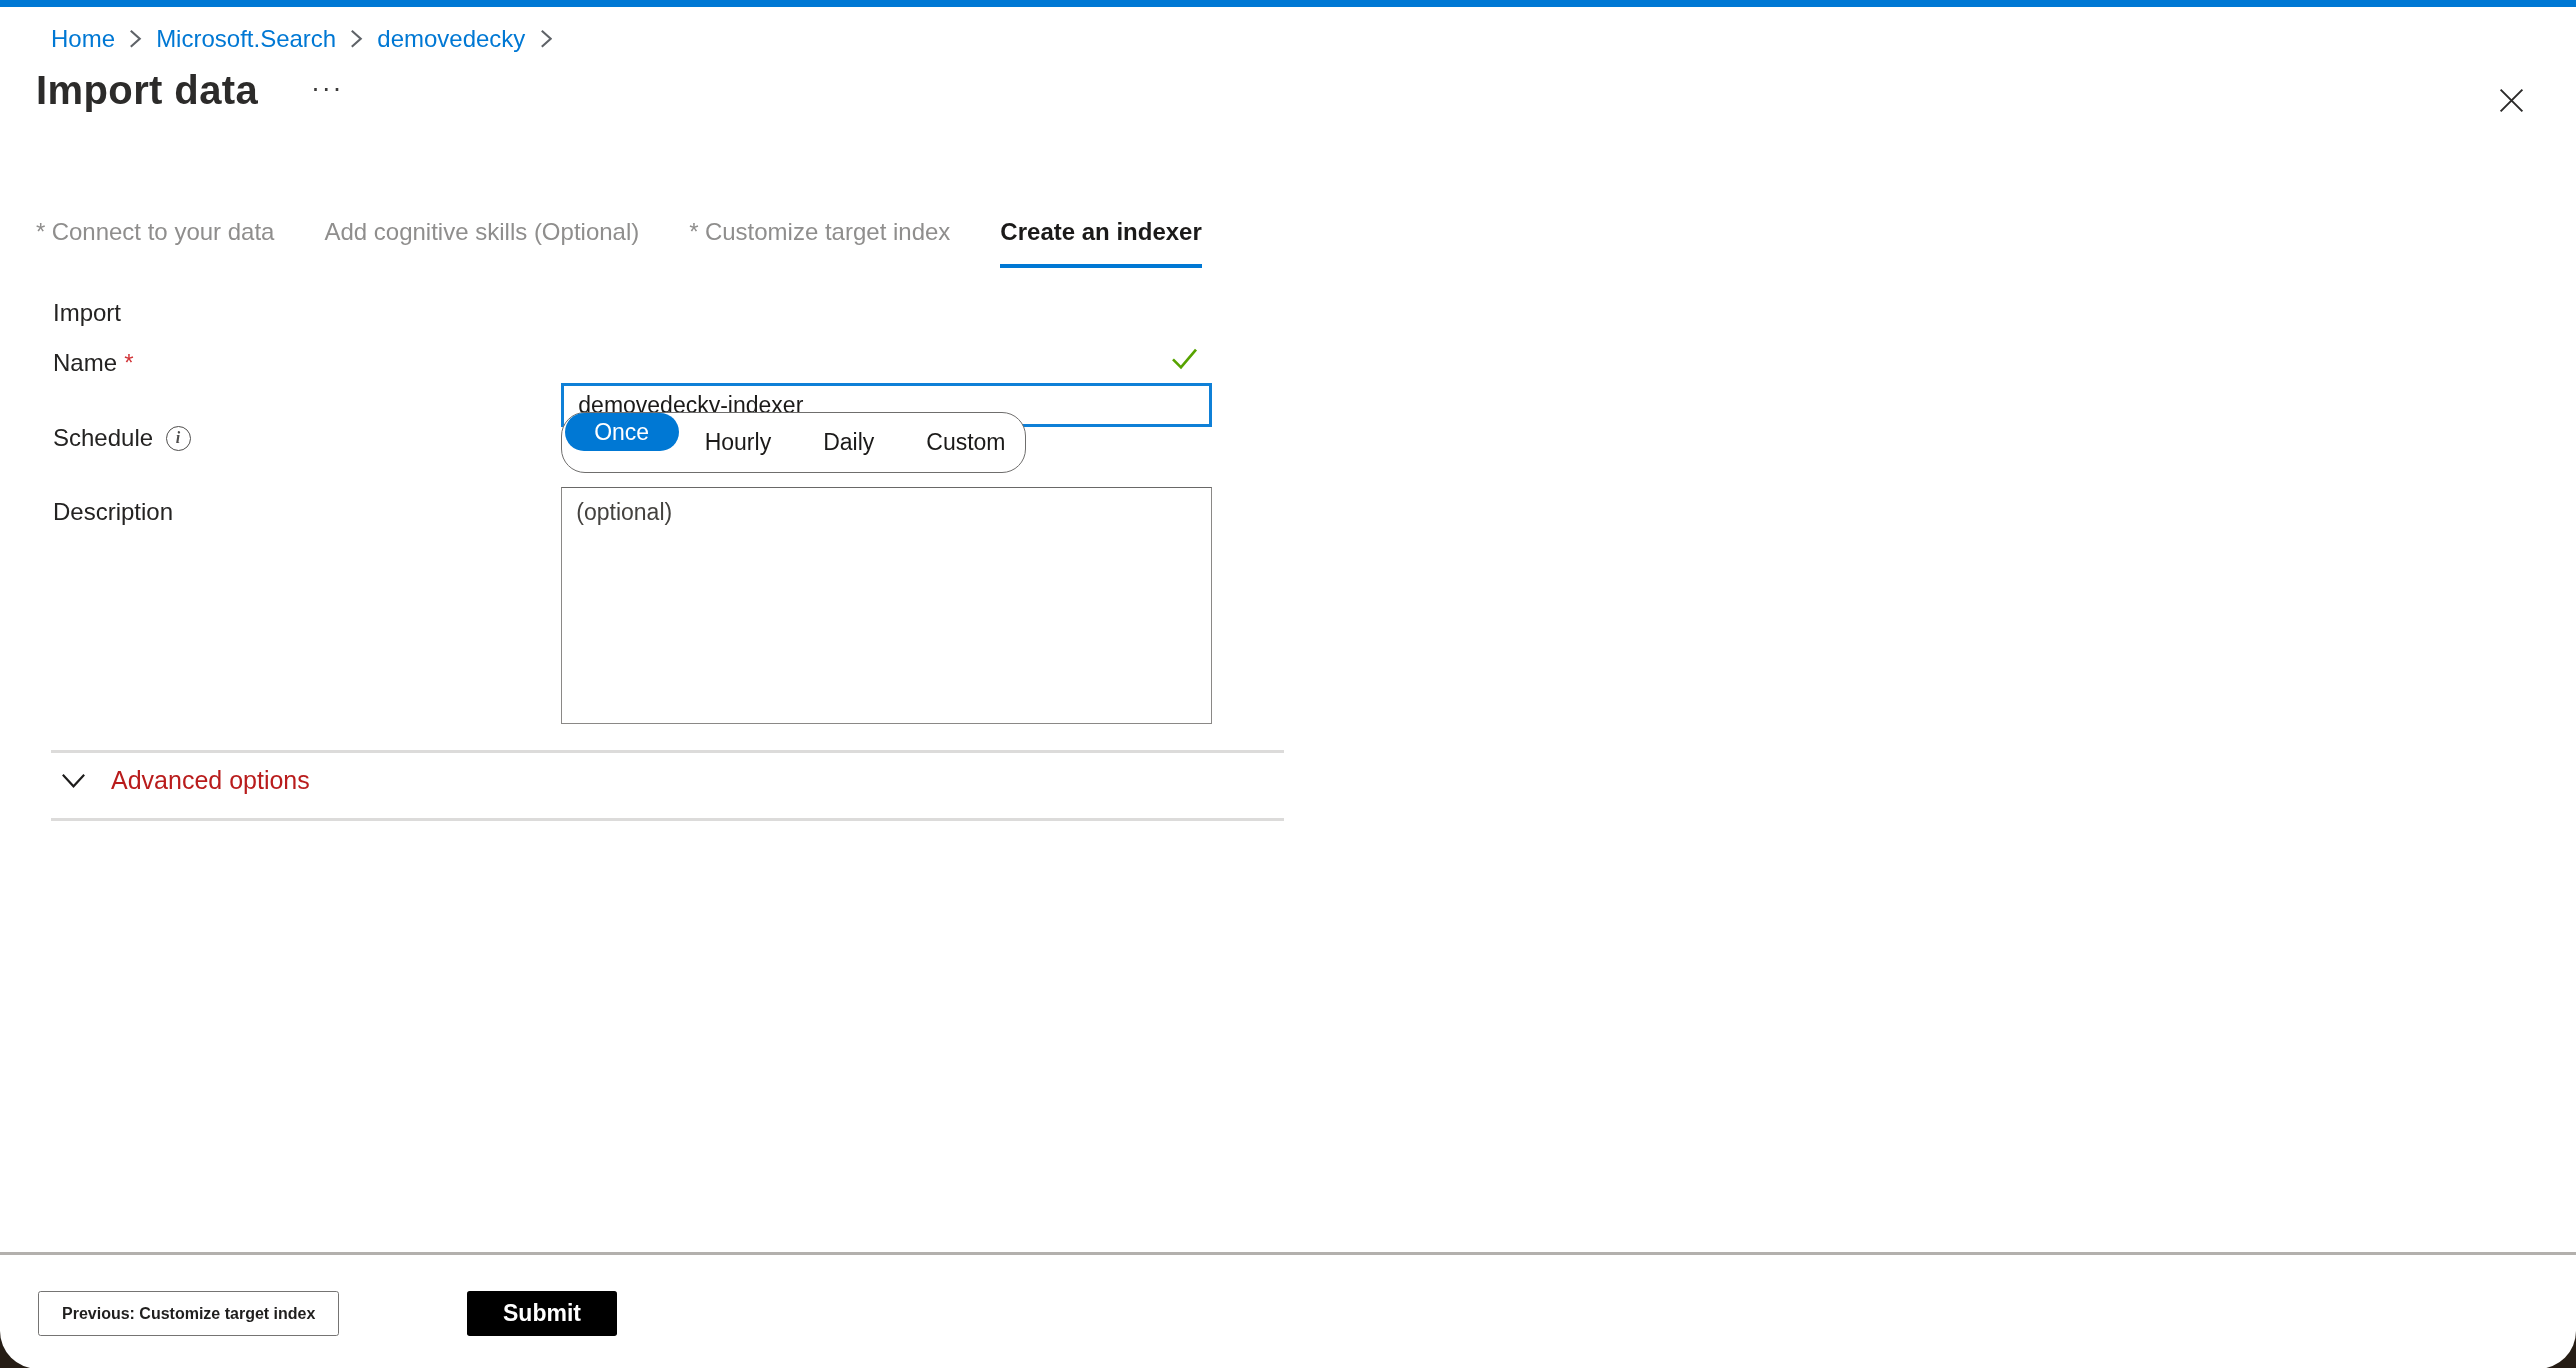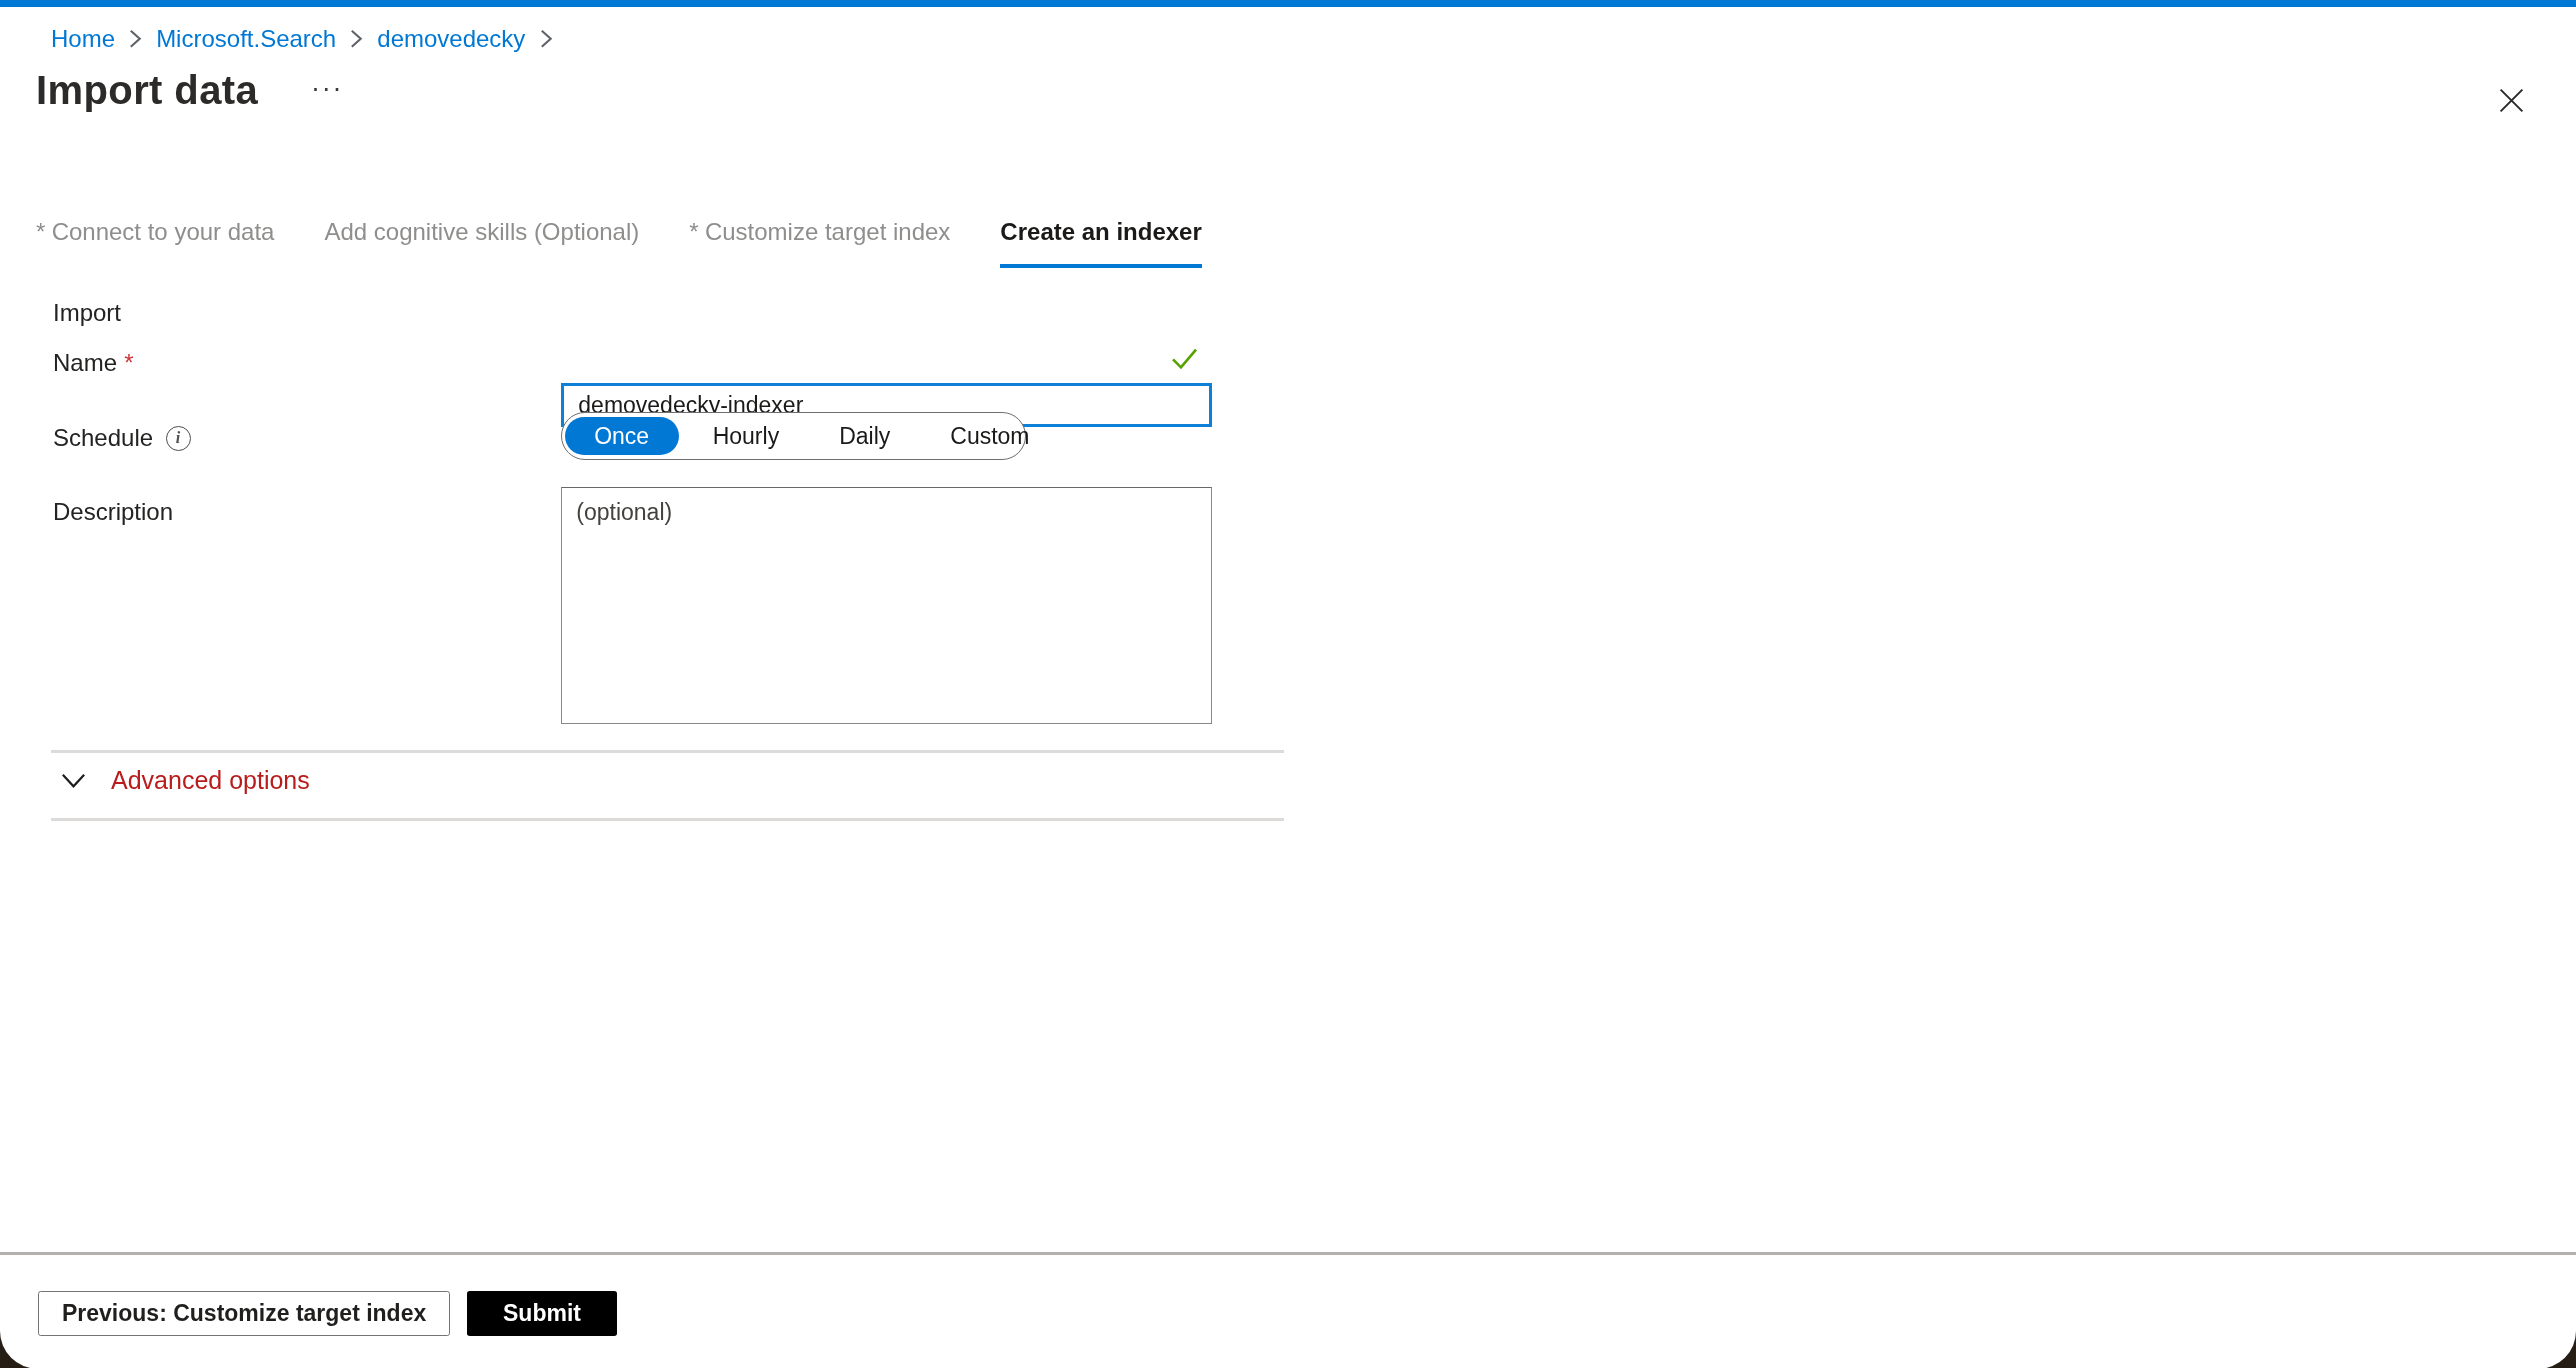--- a/index.html
+++ b/index.html
@@ -95,24 +95,24 @@
     border: 3.6px solid #0f80d7;
     font-family: inherit; font-size: 23px; color: #1b1a19;
     padding: 0 54px 0 14.3px;
     outline: none;
     margin-top: 46px;
   }
   .valid-check { position: absolute; right: 14.3px; top: 9.8px; }
 
   .schedule-control {
     position: absolute; top: 412px; left: 561px;
-    width: 465px; height: 48px;
+    width: 465px; height: 61px;
     border: 1.8px solid #6f6e6d; border-radius: 24px;
     background: #fff;
-    display: flex; align-items: center; gap: 8px;
+    display: flex; align-items: flex-start;
   }
   .schedule-option {
     font-size: 23px; color: #1b1a19;
     padding: 0 26px; cursor: pointer;
     height: 100%; display: flex; align-items: center;
     background: none; border: none; font-family: inherit;
   }
   .schedule-option.selected {
     background: #0078d4; color: #ffffff;
     border-radius: 21.5px; height: 38px; margin-left: 2.7px;
@@ -144,21 +144,21 @@
 
   
   .footer-divider {
     position: absolute; top: 1252px; left: 0;
     width: 100%; height: 2.7px; background: #b3b0ad;
   }
   .previous-button {
     position: absolute; top: 1291px; left: 38px;
     height: 45px; padding: 0 23px;
     background: #ffffff; border: 1.8px solid #757473; border-radius: 2.7px;
-    font-family: inherit; font-size: 23px; font-weight: bold; color: #201f1e;
+    font-family: inherit; font-size: 16px; font-weight: bold; color: #201f1e;
     cursor: pointer;
   }
   .submit-button {
     position: absolute; top: 1291px; left: 467px;
     width: 150px; height: 45px;
     background: #000000; border: none; border-radius: 2.7px;
     font-family: inherit; font-size: 23px; font-weight: bold; color: #ffffff;
     cursor: pointer;
   }
 </style>

